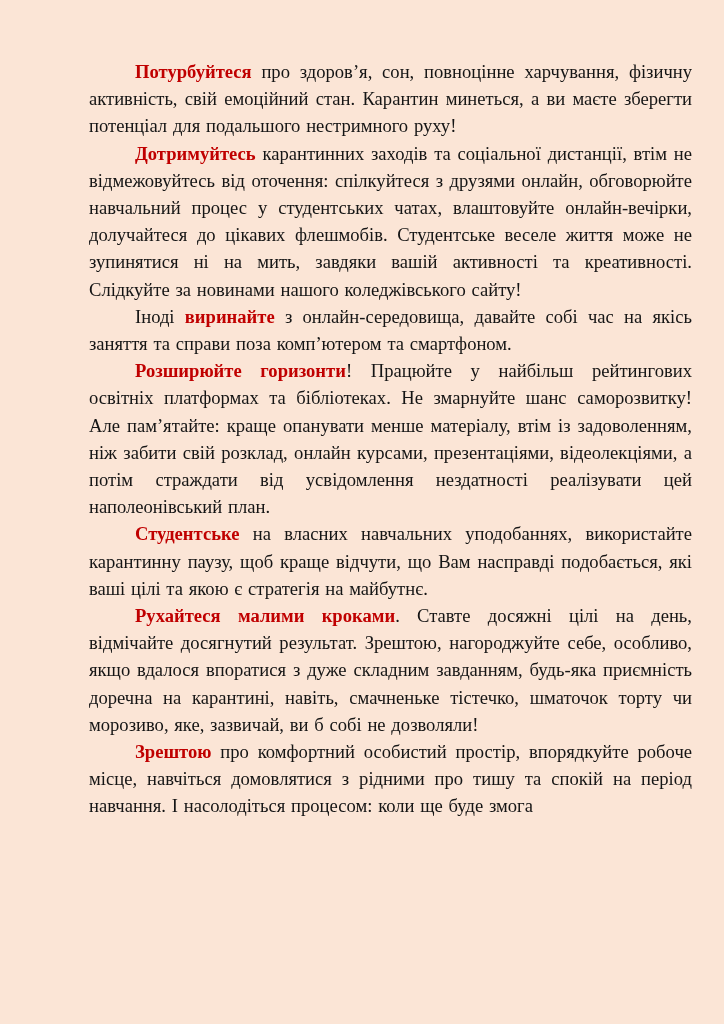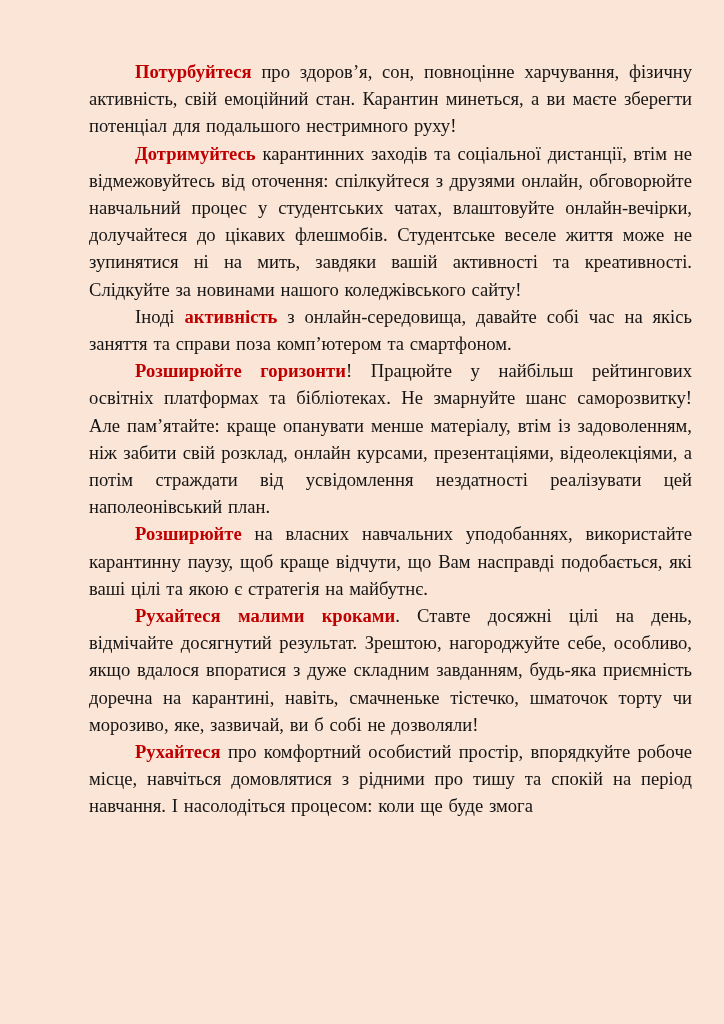--- a/index.html
+++ b/index.html
@@ -38,24 +38,24 @@
 </style>
 </head>
 <body style="background: rgb(251, 229, 214);">
 
 <div class="page">
   <div class="doc-body" style="color: rgb(21, 21, 21);">
   <p class="para"><span class="pre"></span><span class="lead">Потурбуйтеся</span><span class="rest"> про здоров’я, сон, повноцінне харчування, фізичну активність, свій емоційний стан. Карантин минеться, а ви маєте зберегти потенціал для подальшого нестримного руху!</span></p>
 
   <p class="para"><span class="pre"></span><span class="lead">Дотримуйтесь</span><span class="rest"> карантинних заходів та соціальної дистанції, втім не відмежовуйтесь від оточення: спілкуйтеся з друзями онлайн, обговорюйте навчальний процес у студентських чатах, влаштовуйте онлайн-вечірки, долучайтеся до цікавих флешмобів. Студентське веселе життя може не зупинятися ні на мить, завдяки вашій активності та креативності. Слідкуйте за новинами нашого коледжівського сайту!</span></p>
 
-  <p class="para"><span class="pre">Іноді </span><span class="lead">активність</span><span class="rest"> з онлайн-середовища, давайте собі час на якісь заняття та справи поза комп’ютером та смартфоном.</span></p>
+  <p class="para"><span class="pre">Іноді </span><span class="lead">виринайте</span><span class="rest"> з онлайн-середовища, давайте собі час на якісь заняття та справи поза комп’ютером та смартфоном.</span></p>
 
 
   <p class="para"><span class="pre"></span><span class="lead">Розширюйте горизонти</span><span class="rest">! Працюйте у найбільш рейтингових освітніх платформах та бібліотеках. Не змарнуйте шанс саморозвитку! Але пам’ятайте: краще опанувати менше матеріалу, втім із задоволенням, ніж забити свій розклад, онлайн курсами, презентаціями, відеолекціями, а потім страждати від усвідомлення нездатності реалізувати цей наполеонівський план.</span></p>
 
-  <p class="para"><span class="pre"></span><span class="lead">Розширюйте</span><span class="rest"> на власних навчальних уподобаннях, використайте карантинну паузу, щоб краще відчути, що Вам насправді подобається, які ваші цілі та якою є стратегія на майбутнє.</span></p>
+  <p class="para"><span class="pre"></span><span class="lead">Студентське</span><span class="rest"> на власних навчальних уподобаннях, використайте карантинну паузу, щоб краще відчути, що Вам насправді подобається, які ваші цілі та якою є стратегія на майбутнє.</span></p>
 
   <p class="para"><span class="pre"></span><span class="lead">Рухайтеся малими кроками</span><span class="rest">. Ставте досяжні цілі на день, відмічайте досягнутий результат. Зрештою, нагороджуйте себе, особливо, якщо вдалося впоратися з дуже складним завданням, будь-яка приємність доречна на карантині, навіть, смачненьке тістечко, шматочок торту чи морозиво, яке, зазвичай, ви б собі не дозволяли!</span></p>
 
-  <p class="para"><span class="pre"></span><span class="lead">Рухайтеся</span><span class="rest"> про комфортний особистий простір, впорядкуйте робоче місце, навчіться домовлятися з рідними про тишу та спокій на період навчання. І насолодіться процесом: коли ще буде змога</span></p>
+  <p class="para"><span class="pre"></span><span class="lead">Зрештою</span><span class="rest"> про комфортний особистий простір, впорядкуйте робоче місце, навчіться домовлятися з рідними про тишу та спокій на період навчання. І насолодіться процесом: коли ще буде змога</span></p>
 </div>
 </div>
 
 </body></html>

